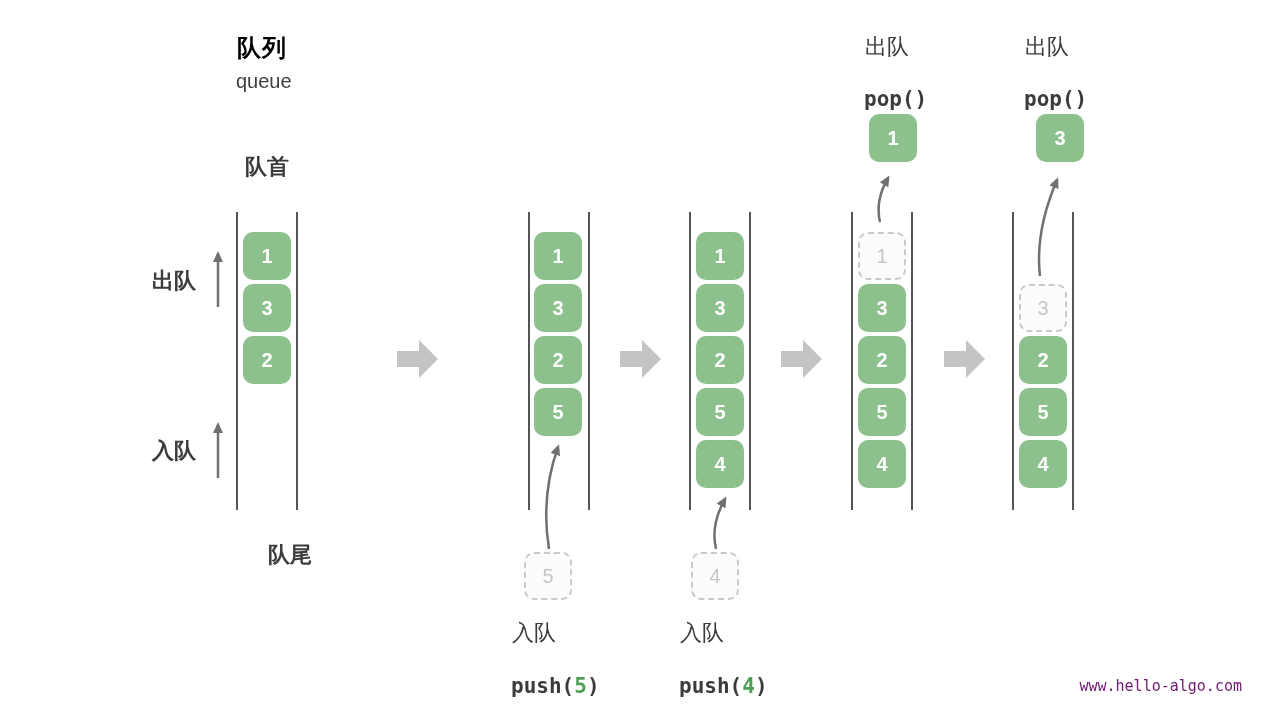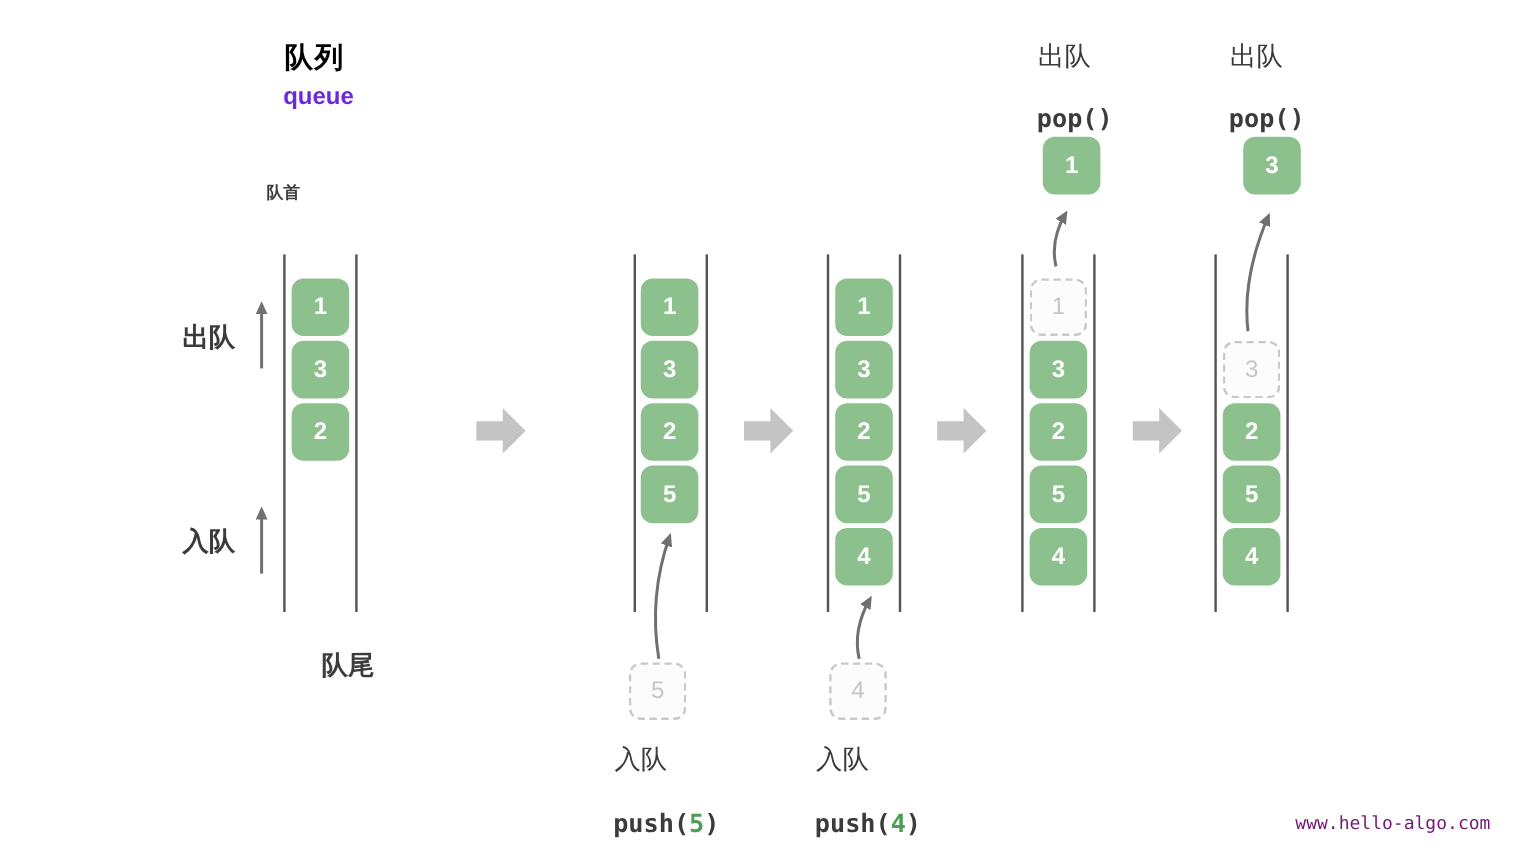--- a/index.html
+++ b/index.html
@@ -4,23 +4,23 @@
 <style>
   html,body{margin:0;padding:0;}
   body{
     width:1280px;height:720px;background:#ffffff;overflow:hidden;
     font-family:"Liberation Sans","DejaVu Sans",sans-serif;
     color:#3b3b3b;position:relative;
   }
   .abs{position:absolute;}
   
   .title-zh{left:237px;top:32px;font-size:24px;font-weight:bold;color:#000000;letter-spacing:1px;}
-  .title-en{left:236px;top:70px;font-size:20px;color:#6d28d9;font-weight:bold;}
+  .title-en{left:236px;top:70px;font-size:20px;color:#404040;}
   
-  .front-label{left:222px;top:152px;width:90px;text-align:left;font-size:14px;font-weight:bold;}
+  .front-label{left:222px;top:152px;width:90px;text-align:center;font-size:22px;font-weight:bold;}
   .rear-label{left:222px;top:540px;width:90px;text-align:right;font-size:22px;font-weight:bold;}
   
   .side-label{font-size:22px;font-weight:bold;}
   .dequeue-side{left:152px;top:266px;}
   .enqueue-side{left:152px;top:436px;}
   
   .wall{position:absolute;top:212px;width:2px;height:298px;background:#545454;}
   
   .cell{
     position:absolute;width:48px;height:48px;border-radius:10px;

